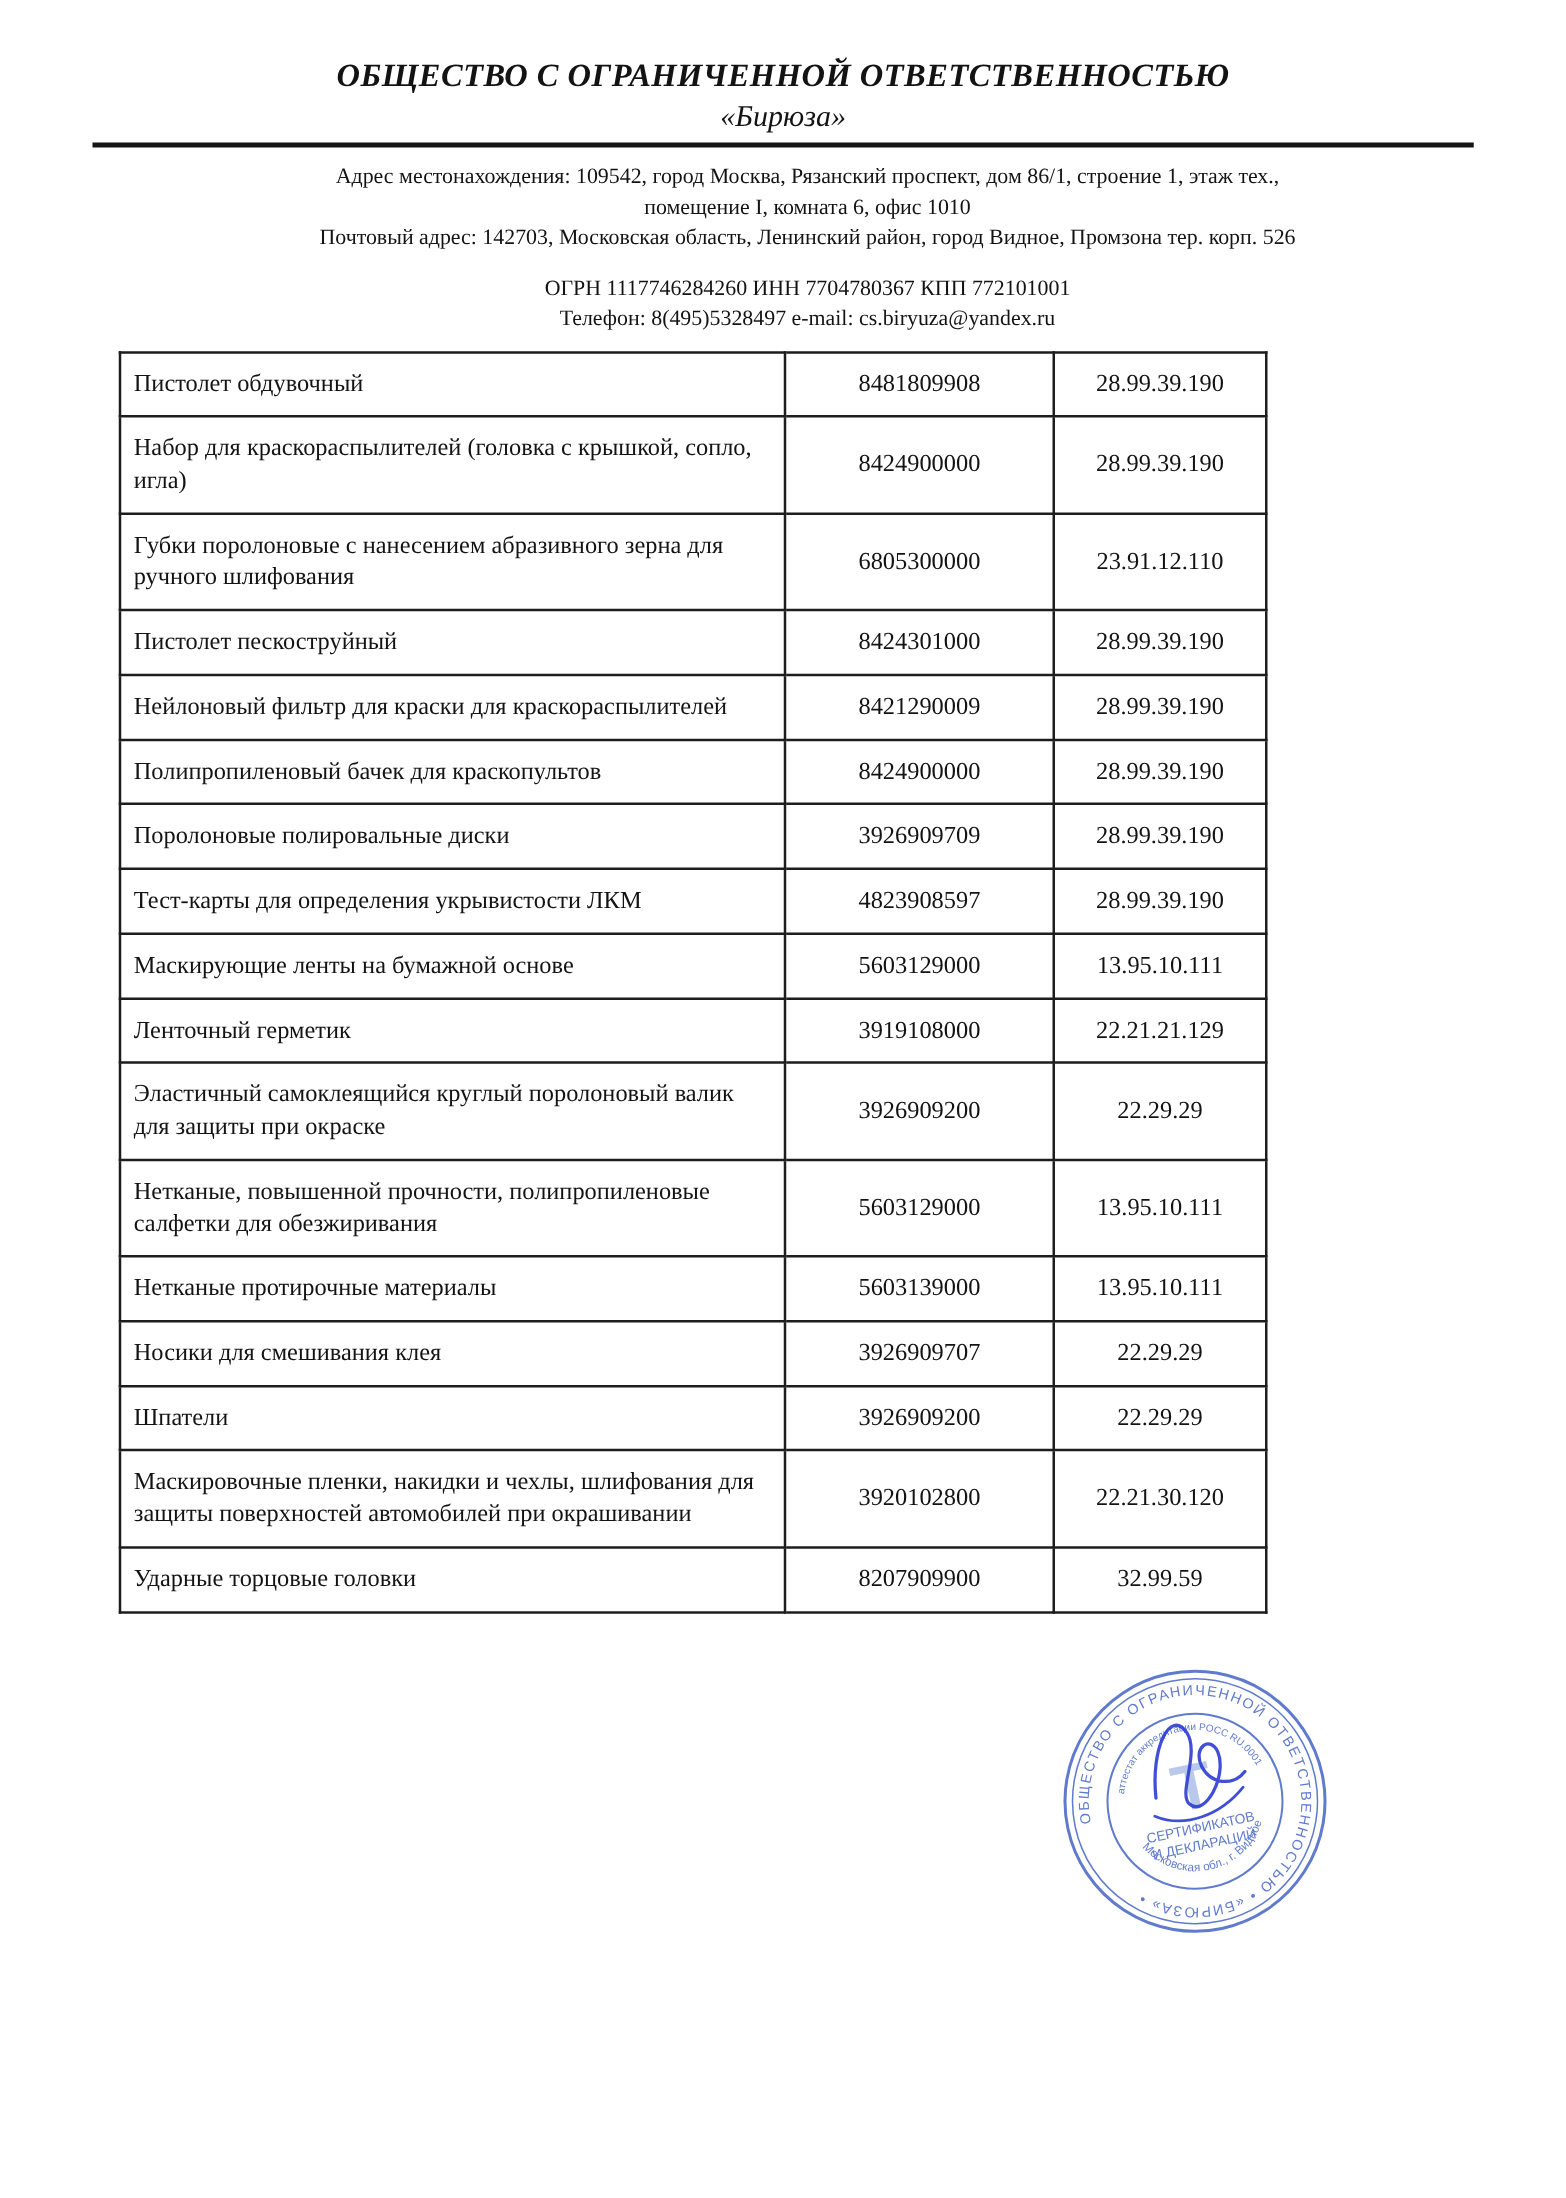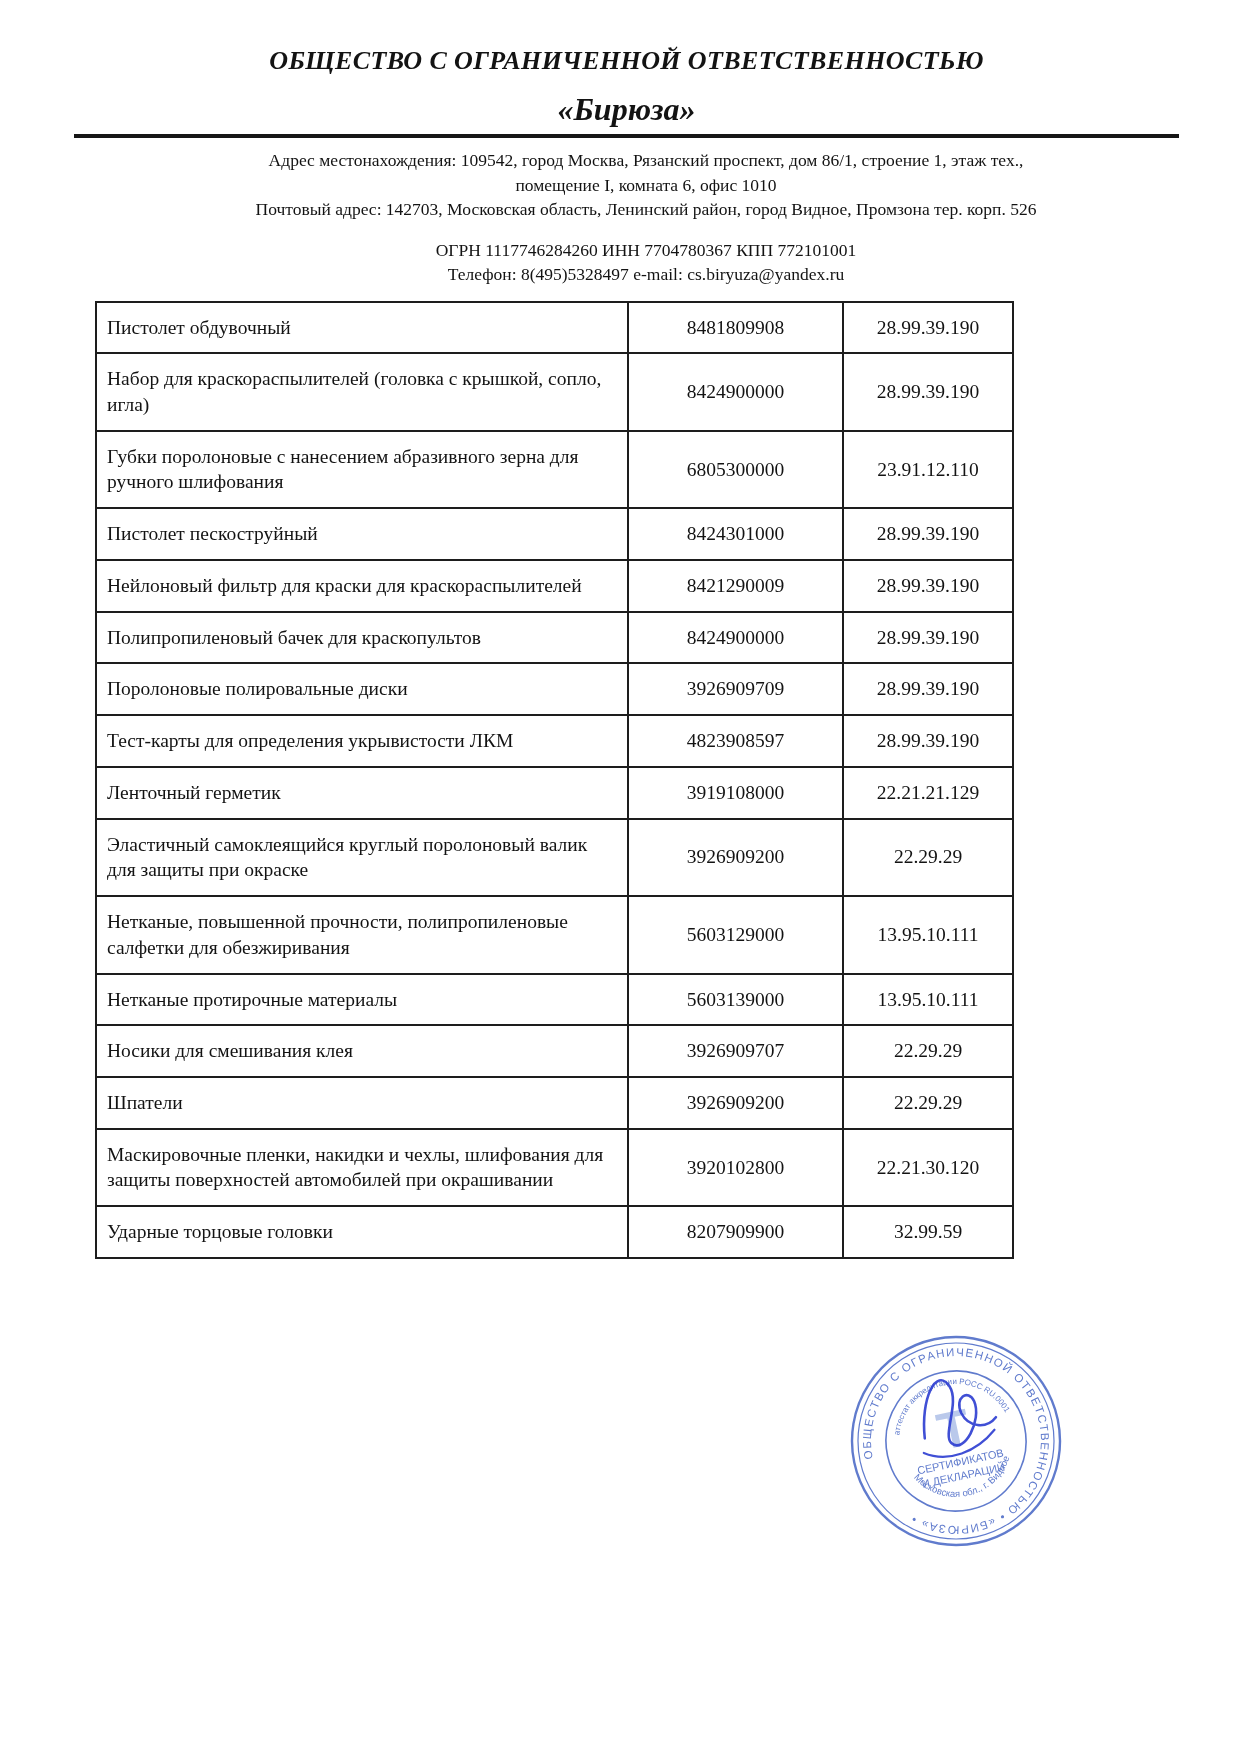--- a/index.html
+++ b/index.html
@@ -14,22 +14,22 @@
     overflow: hidden;
   }
   .page { position: absolute; inset: 0; }
 
   .doc-header { text-align: center; padding-top: 46px; }
   .company-type {
     font-size: 26px; font-weight: bold; font-style: italic;
     letter-spacing: 0.4px;
   }
   .company-name {
-    font-size: 32px; font-weight: bold; font-style: italic;
-    margin-top: 15px;
+    font-size: 24px; font-weight: normal; font-style: italic;
+    margin-top: 5px;
   }
   .header-rule {
     height: 0; border-bottom: 4px solid #161616;
     margin: 6px 74px 10px 74px;
   }
   .addr {
     font-size: 17.5px; line-height: 1.4; white-space: pre-line; padding-left: 39px;
   }
   .spaced { margin-top: 16px; }
 
@@ -118,20 +118,25 @@
         </tr>
         <tr>
           <td class="c-name">Поролоновые полировальные диски</td>
           <td class="c-code">3926909709</td>
           <td class="c-code">28.99.39.190</td>
         </tr>
         <tr>
           <td class="c-name">Тест-карты для определения укрывистости ЛКМ</td>
           <td class="c-code">4823908597</td>
           <td class="c-code">28.99.39.190</td>
+        </tr>
+        <tr>
+          <td class="c-name">Маскирующие ленты на бумажной основе</td>
+          <td class="c-code">5603129000</td>
+          <td class="c-code">13.95.10.111</td>
         </tr>
         <tr>
           <td class="c-name">Ленточный герметик</td>
           <td class="c-code">3919108000</td>
           <td class="c-code">22.21.21.129</td>
         </tr>
         <tr>
           <td class="c-name">Эластичный самоклеящийся круглый поролоновый валик для защиты при окраске</td>
           <td class="c-code">3926909200</td>
           <td class="c-code">22.29.29</td>

